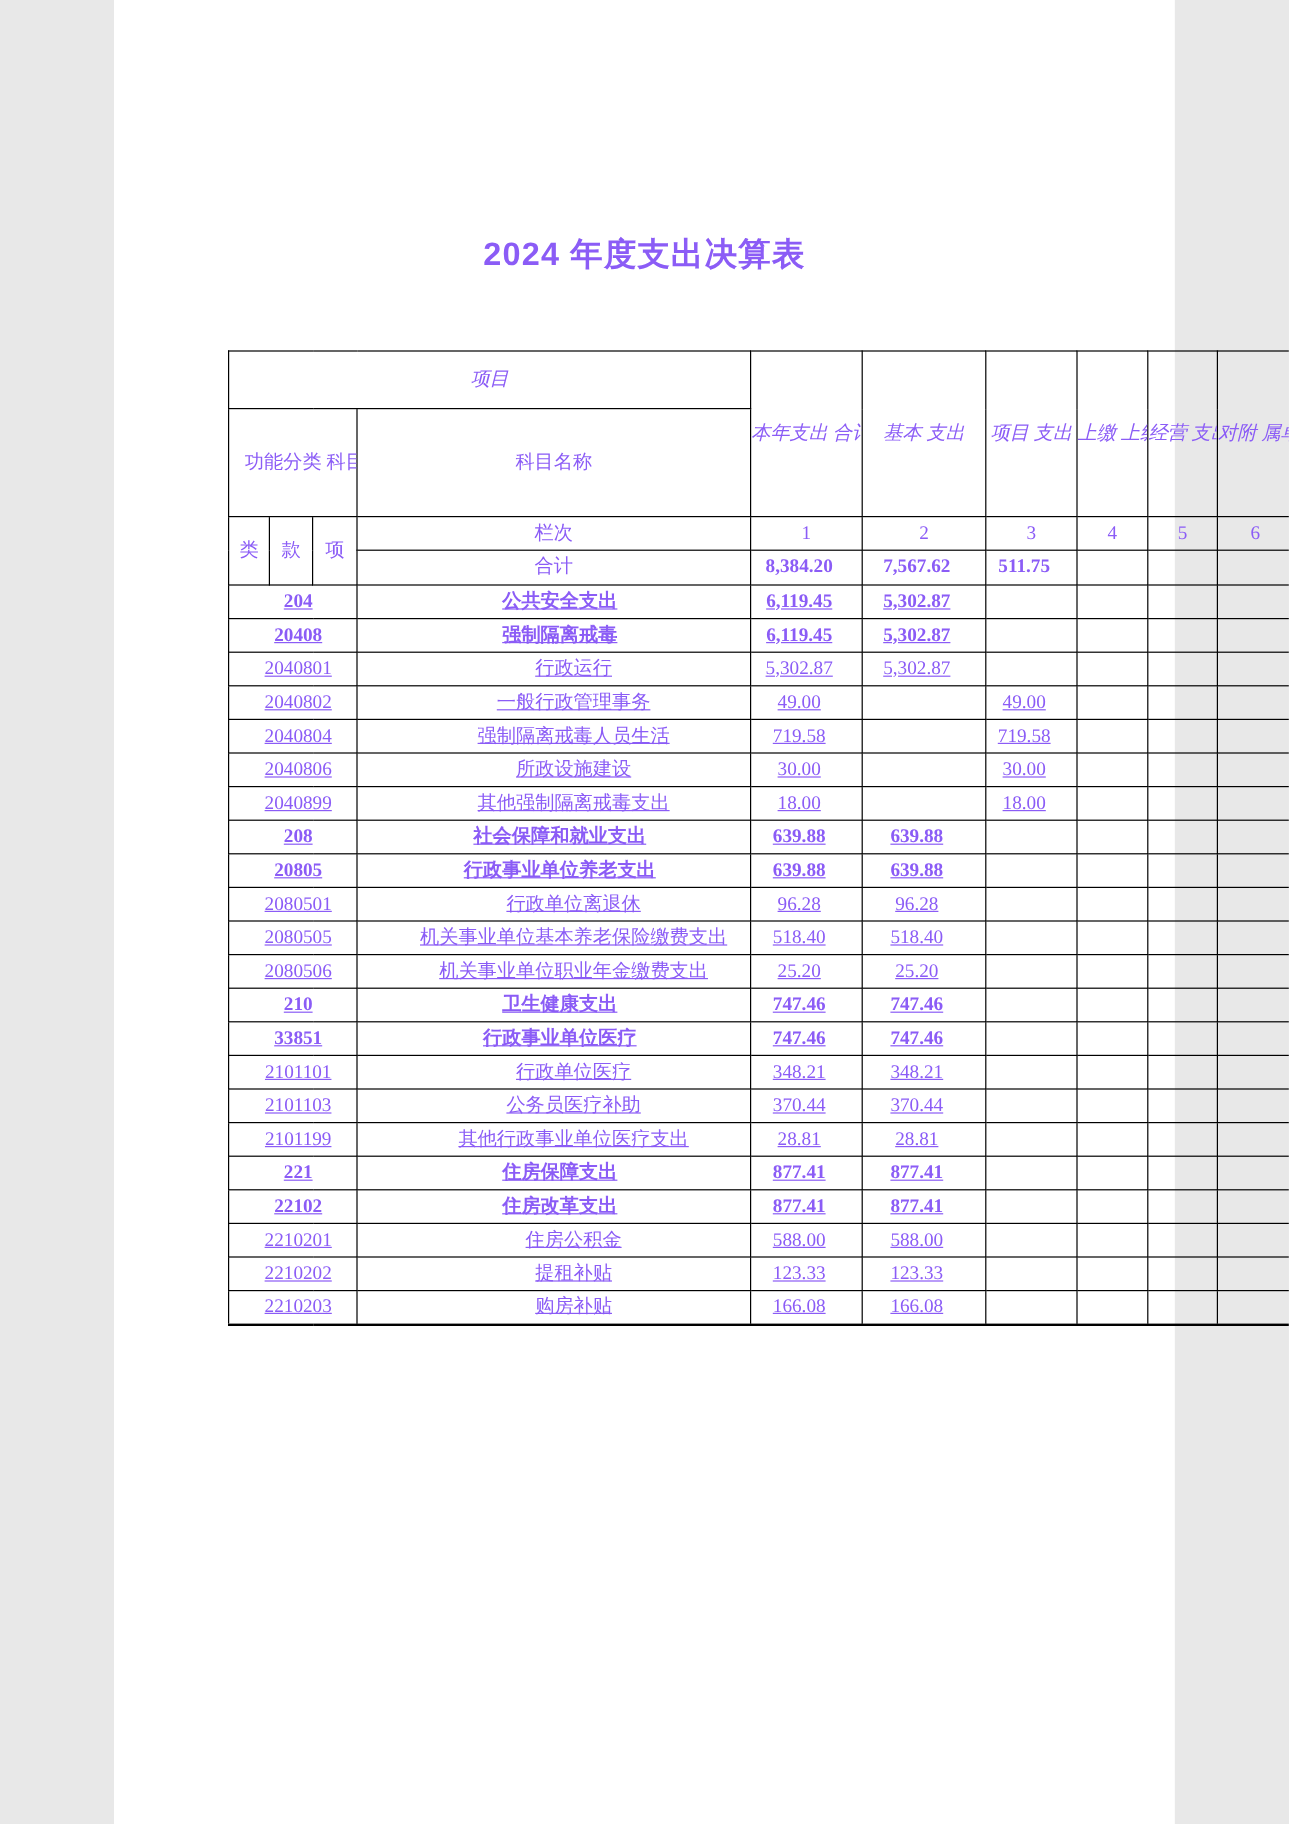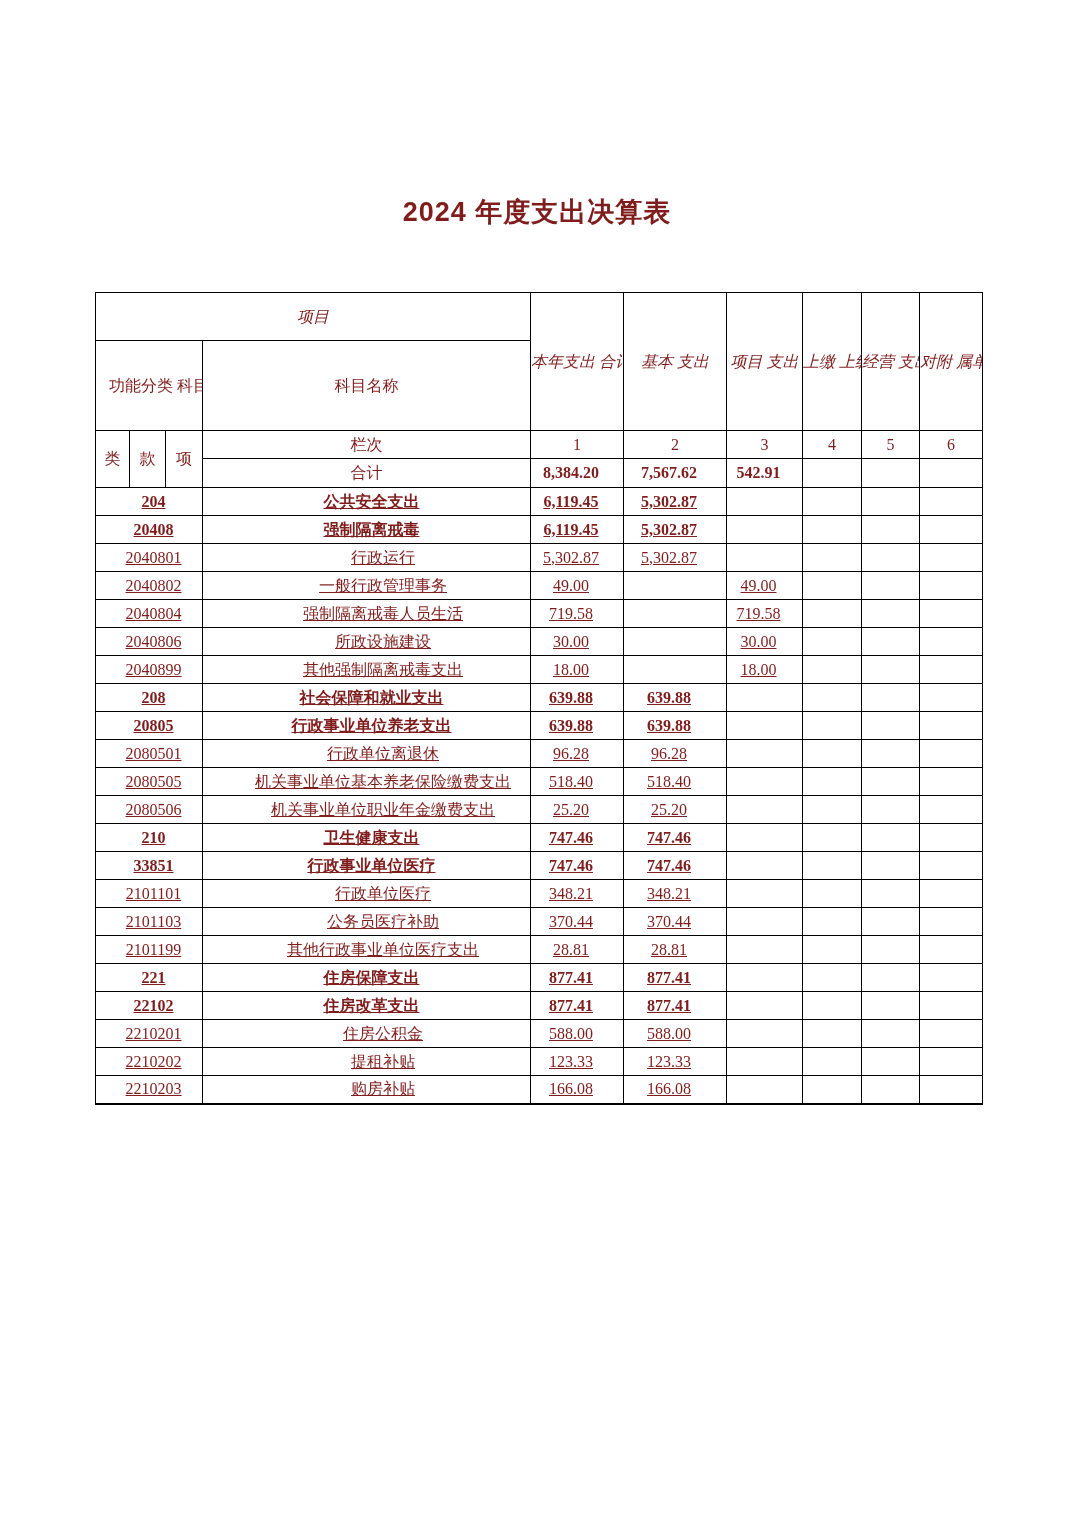--- a/index.html
+++ b/index.html
@@ -1,24 +1,24 @@
 <!DOCTYPE html>
 <html><head>
 <meta charset="utf-8">
 <style>
   * { margin: 0; padding: 0; box-sizing: border-box; }
   html, body { background: #e8e8e8; }
   .page {
     position: relative;
-    width: 1074px;
+    width: 884px;
     height: 1520px;
     background: #ffffff;
     margin: 0 auto;
     font-family: "Liberation Serif", "DejaVu Serif", serif;
-    color: #7f1d1d;
+    color: #8b5cf6;
   }
   .doc-title {
     position: absolute;
     top: 194px;
     left: 0;
     width: 100%;
     text-align: center;
     font-family: "Liberation Sans", "DejaVu Sans", sans-serif;
     font-weight: bold;
     font-size: 27px;
@@ -130,21 +130,21 @@
         <td>2</td>
         <td>3</td>
         <td>4</td>
         <td>5</td>
         <td>6</td>
       </tr>
       <tr class="row-d">
         <td>合计</td>
         <td class="num b">8,384.20</td>
         <td class="num b">7,567.62</td>
-        <td class="num b">542.91</td>
+        <td class="num b">511.75</td>
         <td class="num b"></td>
         <td class="num b"></td>
         <td class="num b"></td>
       </tr>
     </tbody>
     <tbody id="table-body">
         <tr class="data-row bold">
           <td colspan="3" class="code">204</td>
           <td class="name">公共安全支出</td>
           <td class="num">6,119.45</td>

